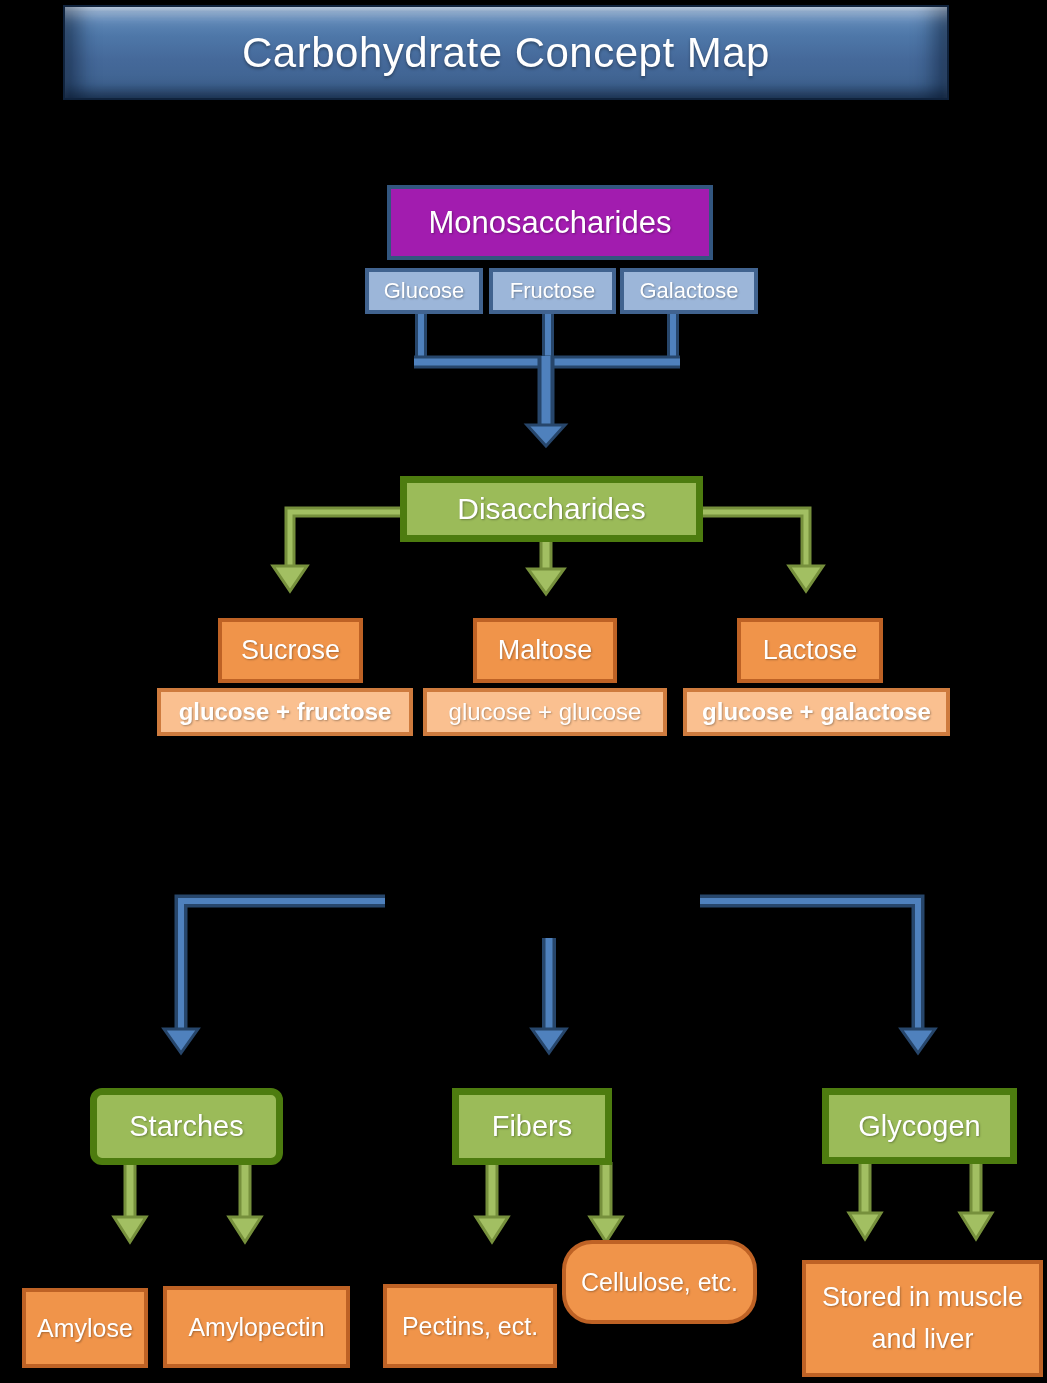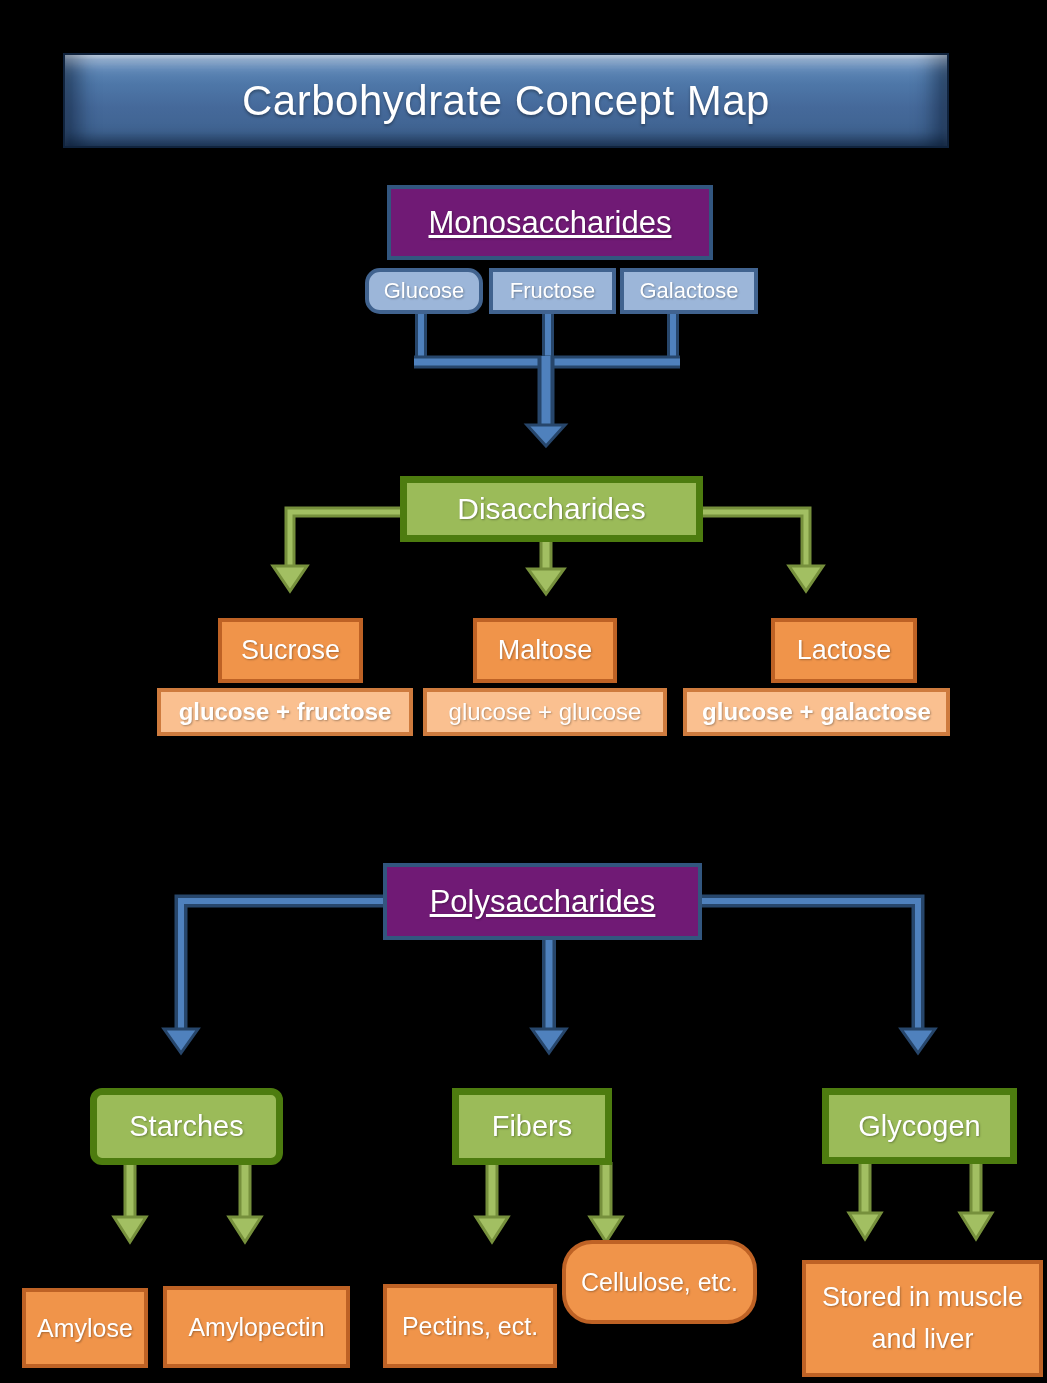--- a/index.html
+++ b/index.html
@@ -21,48 +21,47 @@
     box-shadow:
       inset 0 16px 14px -8px rgba(255,255,255,0.35),
       inset 0 -14px 14px -8px rgba(8,20,40,0.55),
       inset 26px 0 20px -12px rgba(10,25,50,0.55),
       inset -26px 0 20px -12px rgba(10,25,50,0.55);
     border: 2px solid #10233d;
     color: #fff;
     font-size: 42px;
     letter-spacing: 0.5px;
     text-shadow: 0 2px 3px rgba(0,0,0,0.35);
-    margin-top: 48px;
   }
   .box {
     position: absolute;
     box-sizing: border-box;
     display: flex; align-items: center; justify-content: center;
     text-align: center;
     color: #fff;
     text-shadow: 1px 1px 2px rgba(0,0,0,0.3);
     line-height: 1.2;
   }
-  .blue       { background: #701a75; border: 4px solid #32567F; text-decoration: underline; }
+  .blue       { background: #a21caf; border: 4px solid #32567F; }
   .lightblue  { background: #9CB6D9; border: 4px solid #41638F; }
   .green      { background: #9BBB59; border: 7px solid #4d7c0f; }
   .orange     { background: #F0944A; border: 4px solid #BE6225; }
   .lightorange{ background: #FAC090; border: 4px solid #CE7B3E; }
 
   .connectors { position: absolute; left: 0; top: 0; }
 
   
   .mono        { left: 387px; top: 185px;  width: 326px; height: 75px;  font-size: 31px; }
-  .glucose     { left: 365px; top: 268px;  width: 118px; height: 46px;  font-size: 22px; border-radius: 15px; }
+  .glucose     { left: 365px; top: 268px;  width: 118px; height: 46px;  font-size: 22px; }
   .fructose    { left: 489px; top: 268px;  width: 127px; height: 46px;  font-size: 22px; }
   .galactose   { left: 620px; top: 268px;  width: 138px; height: 46px;  font-size: 22px; }
   .disacch     { left: 400px; top: 476px;  width: 303px; height: 66px;  font-size: 30px; }
   .sucrose     { left: 218px; top: 618px;  width: 145px; height: 65px;  font-size: 27px; }
   .maltose     { left: 473px; top: 618px;  width: 144px; height: 65px;  font-size: 27px; }
-  .lactose     { left: 737px; top: 618px;  width: 146px; height: 65px;  font-size: 27px; margin-left: 34px; }
+  .lactose     { left: 737px; top: 618px;  width: 146px; height: 65px;  font-size: 27px; }
   .sucrose-c   { left: 157px; top: 688px;  width: 256px; height: 48px;  font-size: 24px; font-weight: bold; }
   .maltose-c   { left: 423px; top: 688px;  width: 244px; height: 48px;  font-size: 24px; font-weight: normal; }
   .lactose-c   { left: 683px; top: 688px;  width: 267px; height: 48px;  font-size: 24px; font-weight: bold; }
   .poly        { left: 383px; top: 863px;  width: 319px; height: 77px;  font-size: 31px; }
   .starches    { left: 90px;  top: 1088px; width: 193px; height: 77px;  font-size: 29px; border-radius: 12px; }
   .fibers      { left: 452px; top: 1088px; width: 160px; height: 77px;  font-size: 29px; }
   .glycogen    { left: 822px; top: 1088px; width: 195px; height: 76px;  font-size: 29px; }
   .amylose     { left: 22px;  top: 1288px; width: 126px; height: 80px;  font-size: 25px; }
   .amylopectin { left: 163px; top: 1286px; width: 187px; height: 82px;  font-size: 25px; }
   .pectins     { left: 383px; top: 1284px; width: 174px; height: 84px;  font-size: 25px; }
@@ -170,21 +169,20 @@
   <div class="box lightblue galactose">Galactose</div>
 
   <div class="box green disacch">Disaccharides</div>
   <div class="box orange maltose">Maltose</div>
   <div class="box orange sucrose">Sucrose</div>
   <div class="box orange lactose">Lactose</div>
   <div class="box lightorange sucrose-c">glucose + fructose</div>
   <div class="box lightorange maltose-c">glucose + glucose</div>
   <div class="box lightorange lactose-c">glucose + galactose</div>
 
-  <div class="box blue poly">Polysaccharides</div>
   <div class="box green starches">Starches</div>
   <div class="box green fibers">Fibers</div>
   <div class="box green glycogen">Glycogen</div>
   <div class="box orange amylose">Amylose</div>
   <div class="box orange amylopectin">Amylopectin</div>
   <div class="box orange pectins">Pectins, ect.</div>
   <div class="box orange cellulose">Cellulose, etc.</div>
   <div class="box orange stored">Stored in muscle and liver</div>
 
 </div>

